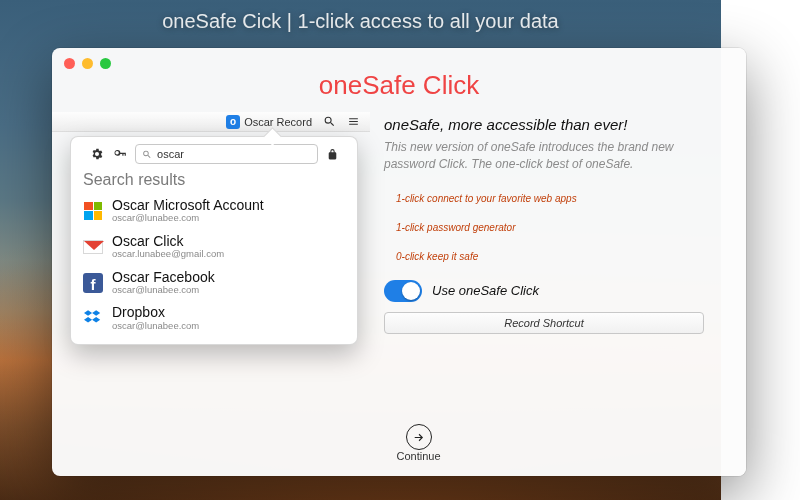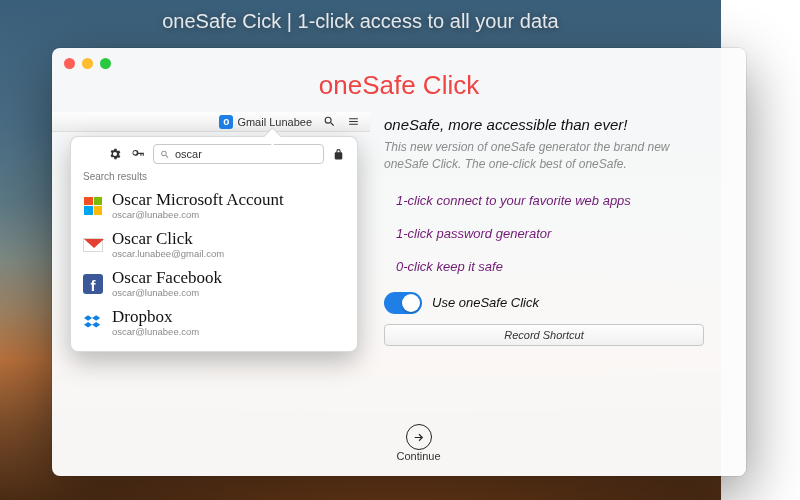--- a/index.html
+++ b/index.html
@@ -59,42 +59,42 @@
     box-shadow: 0 10px 26px rgba(0,0,0,0.25);
     overflow: visible;
   }
   .popover::before {
     content:""; position:absolute; top:-7px; right:78px;
     width:12px; height:12px; background:#fff;
     border-left:1px solid rgba(0,0,0,0.15); border-top:1px solid rgba(0,0,0,0.15);
     transform: rotate(45deg);
   }
   .toolbar {
-    display:flex; align-items:center; gap:8px; padding:7px 12px;margin-left:24px;
+    display:flex; align-items:center; gap:8px; padding:7px 18px;
   }
   .tb-ico { width:15px; height:15px; display:flex; align-items:center; justify-content:center; }
   .tb-ico svg{ width:14px; height:14px; fill:#333; }
   .search {
     flex:1; display:flex; align-items:center;
     background:#fff; border:1px solid #c8c8c8; border-radius:4px;
     padding:2px 6px; height:20px; gap:5px;
   }
   .search svg{ width:11px; height:11px; fill:#888; }
   .search input{
     border:none; outline:none; width:100%; font-size:11px; background:transparent; color:#333;
   }
   .lock-ico svg { width:13px; height:13px; fill:#333; }
   .lock-ico { display:flex; align-items:center; }
 
-  .sr-label { font-size:10px; color:#7a7a7a; padding:0 12px 4px; }
+  .sr-label { font-size:16px; color:#7a7a7a; padding:0 12px 4px; }
   .list { padding-bottom:8px; }
   .item { display:flex; align-items:center; gap:9px; padding:5px 12px; }
   .app-ico { width:20px; height:20px; display:flex; align-items:center; justify-content:center; border-radius:3px; }
   .it-txt { line-height:1.1; }
-  .it-title { font-size:17px; color:#111; font-weight:500;font-family:Liberation Serif, serif; }
+  .it-title { font-size:14px; color:#111; font-weight:500; }
   .it-sub  { font-size:9.5px; color:#8a8a8a; }
 
   .ms { background:#fff; display:grid; grid-template-columns:1fr 1fr; grid-template-rows:1fr 1fr; width:18px; height:18px; gap:1px;}
   .ms div:nth-child(1){background:#f25022;} .ms div:nth-child(2){background:#7fba00;}
   .ms div:nth-child(3){background:#00a4ef;} .ms div:nth-child(4){background:#ffb900;}
   .gm { background:#fff; position:relative; width:20px; height:14px; border:1px solid #d8d8d8;}
   .gm::after{content:"";position:absolute;top:0;left:0;right:0;border-left:10px solid transparent;border-right:10px solid transparent;border-top:9px solid #e34133;}
   .fb { background:#3b5998; color:#fff; font-weight:800; font-size:15px; display:flex; align-items:flex-end; justify-content:center; padding-bottom:0;}
   .db svg{ width:18px; height:18px; fill:#0f82e6; }
 
@@ -102,21 +102,21 @@
     position:absolute; left:32px; right:20px; top:180px; height:70px;
     background: linear-gradient(to bottom, #6e8b91 0%, #a9906e 50%, #6b4d2f 100%);
     border-radius:3px; box-shadow: 0 4px 14px rgba(0,0,0,0.3);
     z-index:-1;
   }
 
   
   .rt-head { font-size:15px; color:#111; margin-bottom:6px; }
   .rt-sub  { font-size:12px; color:#8b8b8b; line-height:1.4; margin-bottom:20px; max-width:310px; }
   .bullets { padding-left:12px; }
-  .bullets div { font-size:13px; color:#701a75; margin-bottom:18px; }
+  .bullets div { font-size:10px; color:#c2410c; margin-bottom:18px; }
   .toggle-row { display:flex; align-items:center; gap:10px; }
   .switch { width:38px; height:22px; background:#1f7fe6; border-radius:11px; position:relative; }
   .switch::after{ content:""; position:absolute; top:2px; right:2px; width:18px; height:18px; background:#fff; border-radius:50%; box-shadow:0 1px 2px rgba(0,0,0,0.3);}
   .toggle-label { font-size:13px; color:#111; }
   .rec-btn {
     margin-top:10px; width:100%; max-width:320px; height:22px;
     border:1px solid #c8c8c8; background:linear-gradient(#fdfdfd,#f1f1f1);
     border-radius:4px; font-size:11px; color:#333; display:flex; align-items:center; justify-content:center;
   }
 
@@ -139,21 +139,21 @@
     </div>
     <div class="title">oneSafe Click</div>
 
     <div class="content">
 
       <div class="left">
         <div class="popover-wrap">
           <div class="menubar">
             <div class="mb-item">
               <div class="mb-badge">o</div>
-              <span>Gmail Lunabee</span>
+              <span>Oscar Record</span>
             </div>
             <div class="mb-icon">
               <svg viewBox="0 0 24 24">
                   <path d="M15.5 14h-.79l-.28-.27A6.47 6.47 0 0016 9.5 6.5 6.5 0 109.5 16a6.47 6.47 0 004.23-1.57l.27.28v.79l5 5L20.49 19zM9.5 14A4.5 4.5 0 1114 9.5 4.5 4.5 0 019.5 14z"></path>
                 </svg>
             </div>
             <div class="mb-icon">
               <svg viewBox="0 0 24 24">
                   <path d="M4 6h16v2H4zm0 5h16v2H4zm0 5h16v2H4z"></path>
                 </svg>
@@ -229,21 +229,21 @@
                 </div>
               </div>
             </div>
           </div>
         </div>
         <div class="thumb"></div>
       </div>
 
       <div class="right">
         <div class="rt-head">oneSafe, more accessible than ever!</div>
-        <div class="rt-sub">This new version of oneSafe generator the brand new oneSafe Click. The one-click best of oneSafe.</div>
+        <div class="rt-sub">This new version of oneSafe introduces the brand new password Click. The one-click best of oneSafe.</div>
         <div class="bullets">
           <div>1-click connect to your favorite web apps</div>
           <div>1-click password generator</div>
           <div>0-click keep it safe</div>
         </div>
         <div class="toggle-row">
           <div class="switch"></div>
           <div class="toggle-label">Use oneSafe Click</div>
         </div>
         <div class="rec-btn">Record Shortcut</div>

